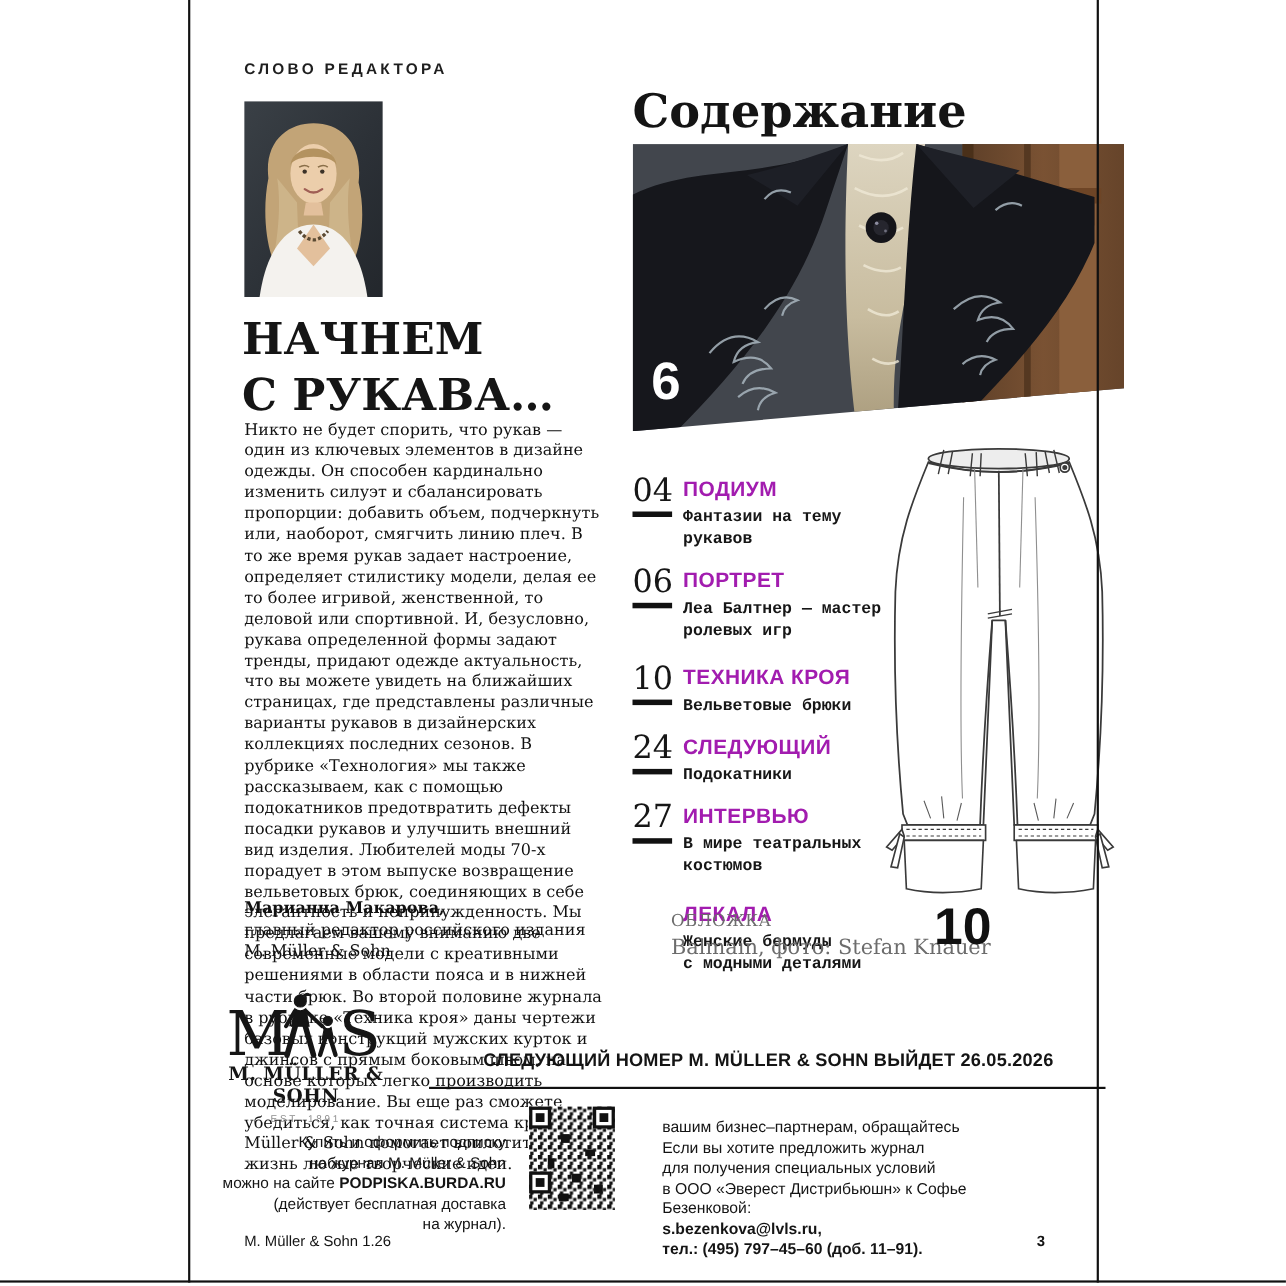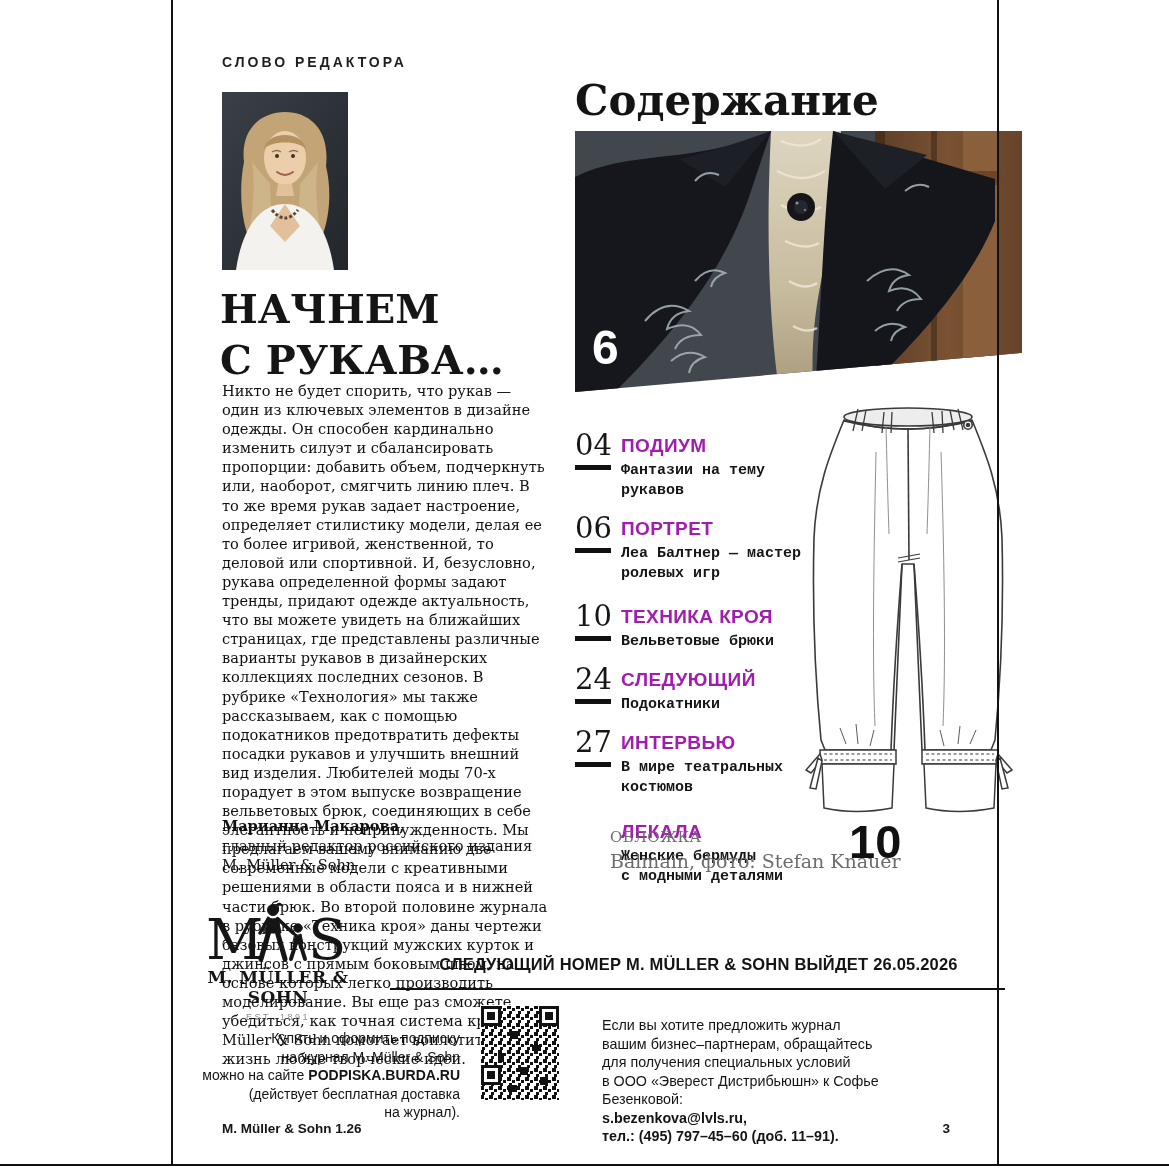--- a/index.html
+++ b/index.html
@@ -58,21 +58,21 @@
   .banner{position:absolute;left:392px;top:955px;width:613px;text-align:center;
           font-weight:700;font-size:16.5px;letter-spacing:.2px;color:#141414;}
   .banner-line{position:absolute;left:390px;top:988px;width:615px;height:2px;background:#111;}
   .qr{position:absolute;left:480px;top:1005px;width:80px;height:96px;}
   .subscribe{position:absolute;left:188px;top:1029px;width:272px;text-align:right;
              font-size:14px;line-height:18.5px;color:#141414;}
   .subscribe b{font-weight:700;}
   .contact{position:absolute;left:602px;top:1016px;width:360px;
            font-size:14.3px;line-height:18.5px;color:#141414;}
   .contact .b{font-weight:700;}
-  .footer-left{position:absolute;left:222px;top:1121px;font-size:13.5px;font-weight:700;color:#141414;}
+  .footer-left{position:absolute;left:222px;top:1121px;font-size:13.5px;font-weight:400;color:#141414;}
   .footer-page{position:absolute;left:925px;top:1121px;width:25px;text-align:right;
                font-size:13.5px;font-weight:600;color:#141414;}
 </style>
 </head>
 <body>
 
 <div class="page">
 
   <div class="vrule left"></div>
   <div class="vrule right"></div>
@@ -350,22 +350,22 @@
 
   <div class="subscribe">
     <div>Купить и оформить подписку</div>
     <div>на журнал M. Müller &amp; Sohn</div>
     <div><span>можно на сайте </span><b>PODPISKA.BURDA.RU</b></div>
     <div>(действует бесплатная доставка</div>
     <div>на журнал).</div>
   </div>
 
   <div class="contact">
+    <div>вашим бизнес–партнерам, обращайтесь</div>
     <div>Если вы хотите предложить журнал</div>
-    <div>вашим бизнес–партнерам, обращайтесь</div>
     <div>для получения специальных условий</div>
     <div>в ООО «Эверест Дистрибьюшн» к Софье Безенковой:</div>
     <div class="b">s.bezenkova@lvls.ru,</div>
     <div class="b">тел.: (495) 797–45–60 (доб. 11–91).</div>
   </div>
 
   <div class="footer-left">M. Müller &amp; Sohn 1.26</div>
   <div class="footer-page">3</div>
 
 </div>

